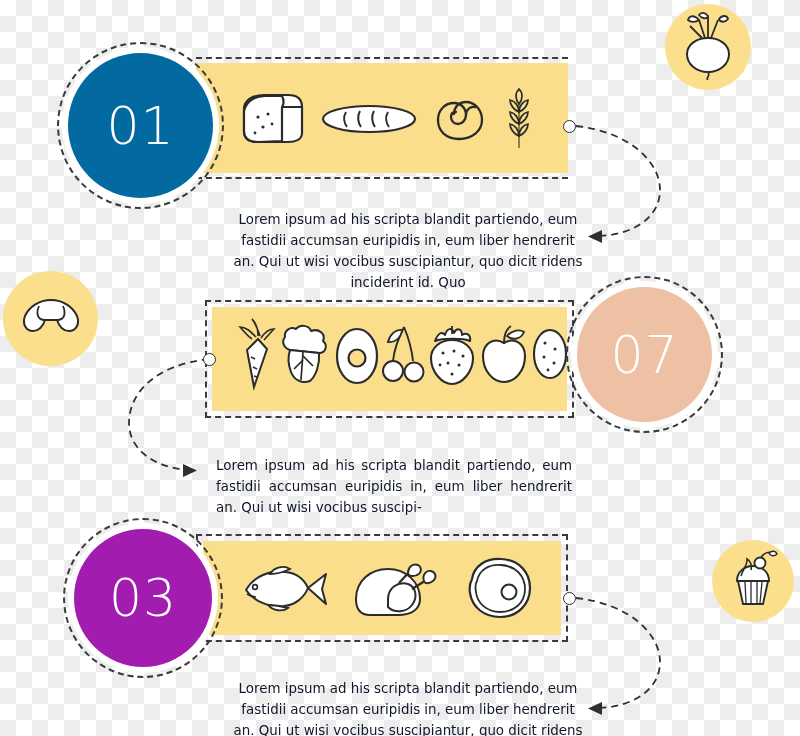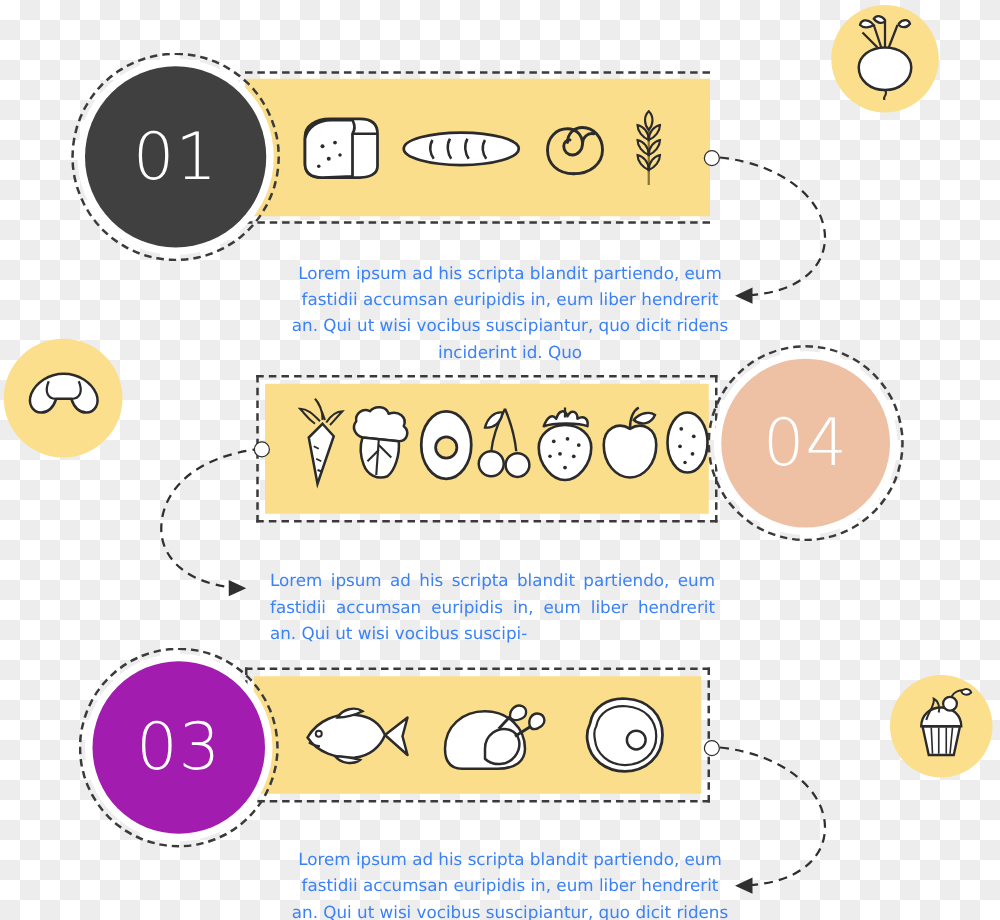--- a/index.html
+++ b/index.html
@@ -61,21 +61,21 @@
   .satellite {
     position:absolute;
     border-radius:50%;
     background:#fbdf8d;
     display:flex; align-items:center; justify-content:center;
   }
 
   
   .caption {
     position:absolute;
-    color:#3b82f6;
+    color:#0f172a;
     font-size:13.4px;
     line-height:21px;
     font-family:"DejaVu Sans", sans-serif;
   }
   .caption.center { text-align:center; }
   .caption.just   { text-align:justify; }
 
   
   .iconrow {
     position:absolute;
@@ -148,21 +148,21 @@
           <path d="M17 48 C12 46 8 41 8 36 C13 37 17 42 17 48 Z"></path>
           <path d="M17 48 C22 46 26 41 26 36 C21 37 17 42 17 48 Z"></path>
         </g>
       </svg>
     </span>
   </div>
 
   <div class="numcircle" style="left:57px; top:42px; width:167px; height:167px;">
     <div class="dashring"></div>
     <div class="whitering"></div>
-    <div class="disc" style="background:#404040;">
+    <div class="disc" style="background:#0369a1;">
       <span class="num">01</span>
     </div>
   </div>
 
   <div class="caption center" style="left:232px; top:209px; width:352px;">Lorem ipsum ad his scripta blandit partiendo, eum fastidii accumsan euripidis in, eum liber hendrerit an. Qui ut wisi vocibus suscipiantur, quo dicit ridens inciderint id. Quo</div>
 
   <svg class="connector" style="left:560px; top:110px; width:190px; height:150px;" viewBox="0 0 190 150">
     <path d="M16 16 C70 22 100 52 100 80 C100 106 76 124 40 126" fill="none" stroke="#2f2f2f" stroke-width="1.8" stroke-dasharray="7 5"></path>
     <path d="M42 120 L28 126.5 L42 133 Z" fill="#2f2f2f"></path>
   </svg>
@@ -249,21 +249,21 @@
           <circle cx="18" cy="43" r="1.4"></circle>
         </g>
       </svg>
     </span>
   </div>
 
   <div class="numcircle" style="left:566px; top:276px; width:157px; height:157px;">
     <div class="dashring"></div>
     <div class="whitering"></div>
     <div class="disc" style="background:#eec1a5;">
-      <span class="num">04</span>
+      <span class="num">07</span>
     </div>
   </div>
 
   <div class="caption just" style="left:216px; top:455px; width:356px;">Lorem ipsum ad his scripta blandit partiendo, eum fastidii accumsan euripidis in, eum liber hendrerit an. Qui ut wisi vocibus suscipi-</div>
 
   <svg class="connector" style="left:125px; top:345px; width:110px; height:145px;" viewBox="0 0 110 145">
     <path d="M84 14 C30 20 4 48 4 78 C4 104 28 122 62 125" fill="none" stroke="#2f2f2f" stroke-width="1.8" stroke-dasharray="7 5"></path>
     <path d="M58 119 L72 125.5 L58 132 Z" fill="#2f2f2f"></path>
   </svg>
   <div class="nodedot" style="left:203px; top:353px;"></div>

